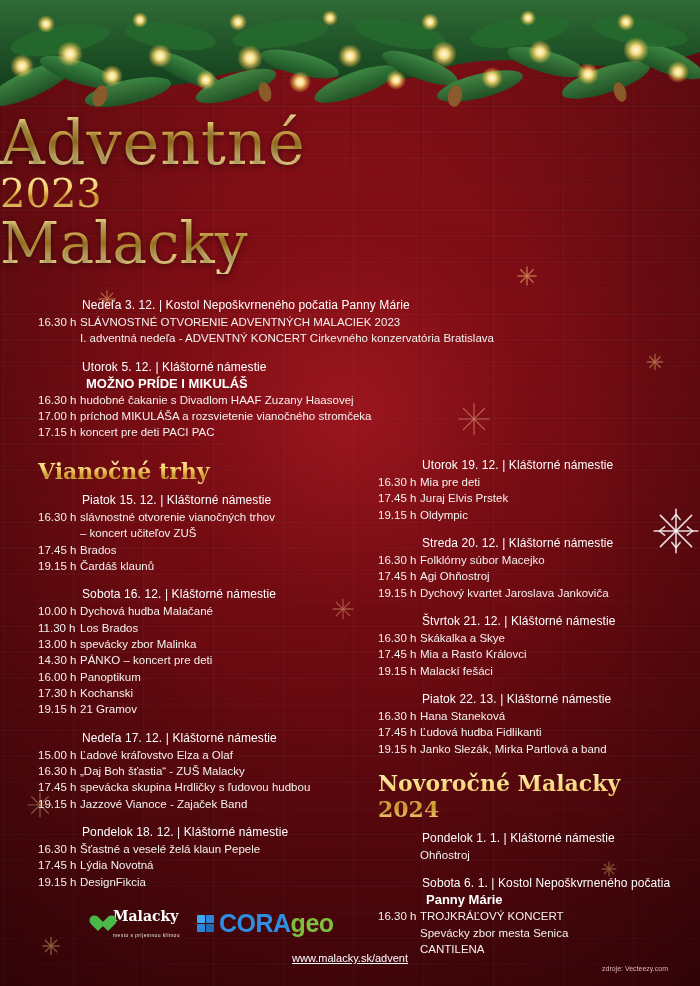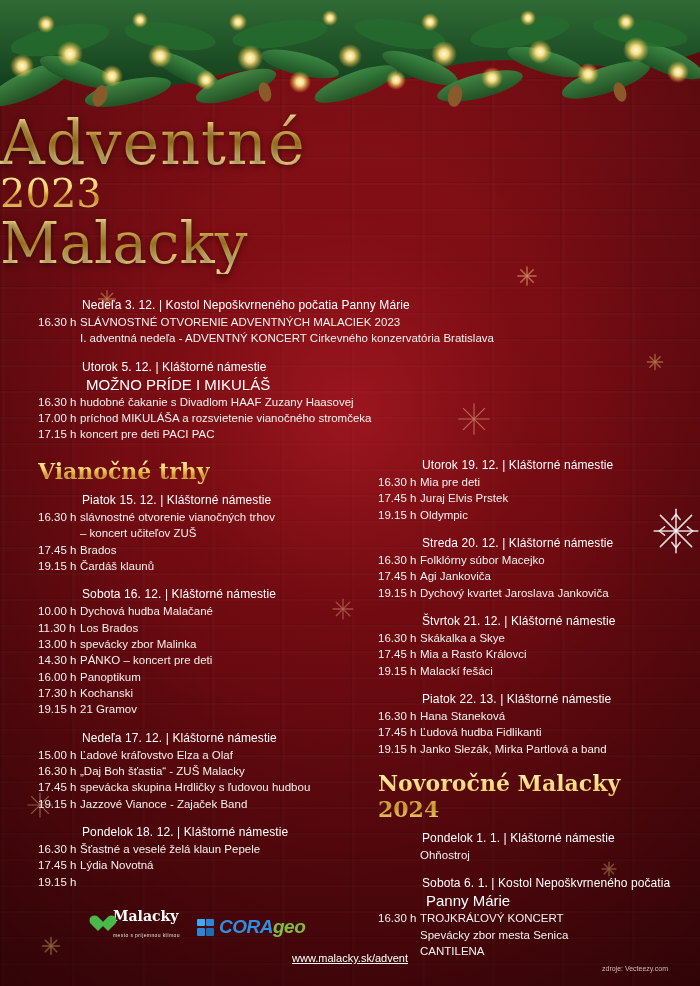--- a/index.html
+++ b/index.html
@@ -65,21 +65,21 @@
   }
 
   
   .content { position:absolute; left:0; top:298px; width:700px; color:#ffffff; }
   .block { margin-bottom: 13px; }
   .b-head {
     font-weight: normal; font-size: 12px; color:#ffffff; letter-spacing:0.1px;
     margin-bottom: 2px;
     margin-left: 44px;
   }
-  .b-sub { font-weight: normal; font-size: 15px; color:#ffffff; margin-bottom:1px;padding-left:48px; }
+  .b-sub { font-weight: bold; font-size: 13px; color:#ffffff; margin-bottom:1px;padding-left:48px; }
   .row { display:flex; font-size: 11.5px; line-height: 1.42; color:#f4f1ee; }
   .row .tm { width: 42px; flex: 0 0 42px; }
   .row .tx { flex: 1; }
   .row.indent .tm { visibility: hidden; }
 
   .section-title {
     font-family: "DejaVu Serif", serif;
     font-size: 22px; font-weight: bold;
     background: linear-gradient(180deg,#fff3b5 0%, #f2cd66 45%, #c8942c 70%, #f0d37e 100%);
     -webkit-background-clip:text; background-clip:text; color:transparent; -webkit-text-fill-color:transparent;
@@ -102,21 +102,21 @@
   .logo-text { line-height:1; }
   .logo-name { color:#ffffff; font-size:14px; font-weight:bold; font-family:"DejaVu Serif", serif; }
   .logo-tag { color:#e8e2d8; font-size:5px; letter-spacing:0.4px; margin-top:2px; }
 
   .logo-cora { position:absolute; left:197px; bottom:48px; display:flex; align-items:center; gap:5px; }
   .cora-sq { width:17px; height:17px; display:grid; grid-template-columns:1fr 1fr; grid-template-rows:1fr 1fr; gap:1.5px; }
   .cora-sq i { background:#3fa9f5; border-radius:1px; display:block; }
   .cora-sq i:nth-child(2){ background:#2b86d9; }
   .cora-sq i:nth-child(3){ background:#2b86d9; }
   .cora-sq i:nth-child(4){ background:#1f6cb5; }
-  .cora-word { font-size:19px; font-weight:bold; color:#2e8fe0; font-family:"Liberation Sans",sans-serif; letter-spacing:-0.5px;font-style:italic; }
+  .cora-word { font-size:25px; font-weight:bold; color:#2e8fe0; font-family:"Liberation Sans",sans-serif; letter-spacing:-0.5px; }
   .cora-word span { color:#7fbf3f; font-weight:bold; }
 
   .weblink { position:absolute; left:0; right:0; bottom:22px; text-align:center; color:#ffffff; font-size:11px; text-decoration:underline; }
   .credit { position:absolute; right:32px; bottom:14px; color:#d9b9bb; font-size:7px; }
 </style>
 </head>
 <body>
 
 <div class="poster"></div>
 <div class="vignette"></div>
@@ -406,20 +406,21 @@
           <div class="row">
             <span class="tm">16.30 h</span>
             <span class="tx">Šťastné a veselé želá klaun Pepele</span>
           </div>
           <div class="row">
             <span class="tm">17.45 h</span>
             <span class="tx">Lýdia Novotná</span>
           </div>
           <div class="row">
             <span class="tm">19.15 h</span>
+            <span class="tx">DesignFikcia</span>
           </div>
         </div>
       </div>
   </div>
   <div class="col-right">
     <div id="right-col">
         <div class="block">
           <div class="b-head">Utorok 19. 12. | Kláštorné námestie</div>
           <div class="row">
             <span class="tm">16.30 h</span>
@@ -435,21 +436,21 @@
           </div>
         </div>
         <div class="block">
           <div class="b-head">Streda 20. 12. | Kláštorné námestie</div>
           <div class="row">
             <span class="tm">16.30 h</span>
             <span class="tx">Folklórny súbor Macejko</span>
           </div>
           <div class="row">
             <span class="tm">17.45 h</span>
-            <span class="tx">Agi Jankoviča</span>
+            <span class="tx">Agi Ohňostroj</span>
           </div>
           <div class="row">
             <span class="tm">19.15 h</span>
             <span class="tx">Dychový kvartet Jaroslava Jankoviča</span>
           </div>
         </div>
         <div class="block">
           <div class="b-head">Štvrtok 21. 12. | Kláštorné námestie</div>
           <div class="row">
             <span class="tm">16.30 h</span>

